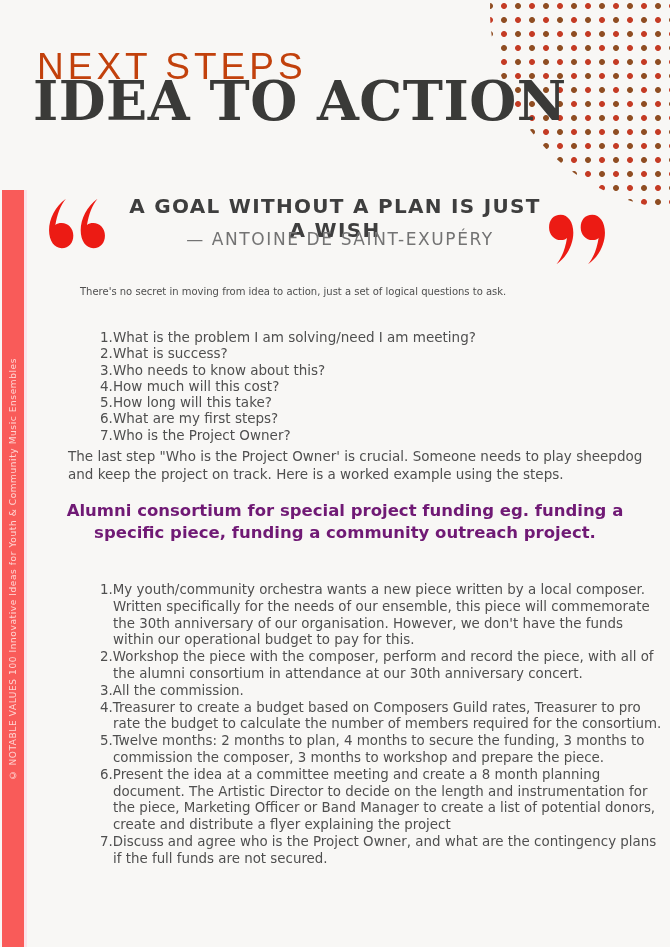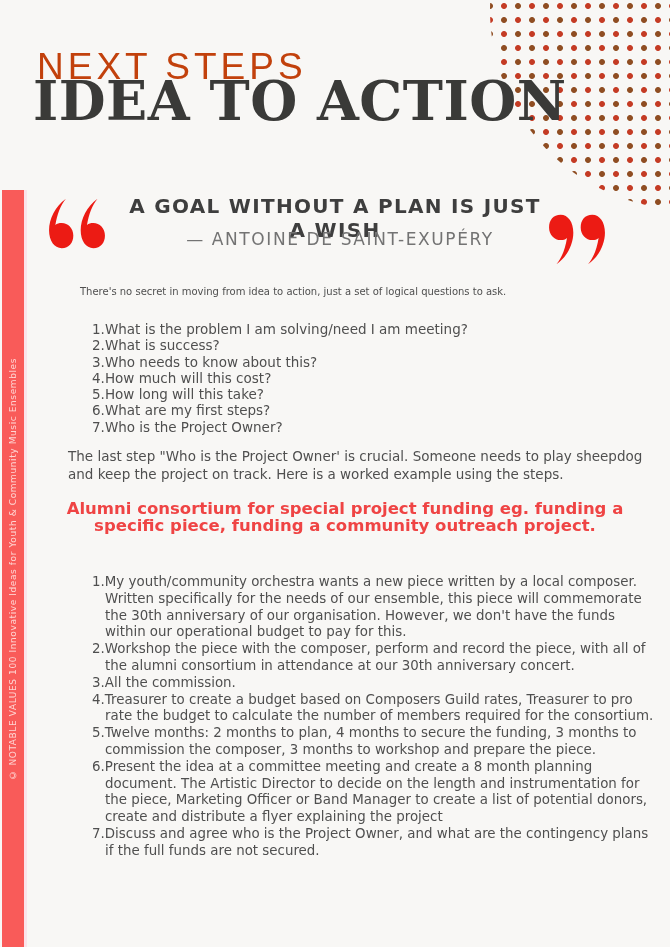--- a/index.html
+++ b/index.html
@@ -54,36 +54,36 @@
     position:absolute; left:120px; top:194px; width:430px; text-align:center;
     font-size:20px; font-weight:bold; letter-spacing:1.3px; color:#3e3e3e;
   }
   .qattr {
     position:absolute; left:125px; top:229px; width:430px; text-align:center;
     font-size:17px; letter-spacing:1.6px; color:#737373;
   }
 
   .intro { position:absolute; left:75px; top:281px; margin:5px; font-size:10px; }
 
-  ol.plain { margin:8px; padding:0; list-style:none; counter-reset:n; }
+  ol.plain { margin:16px; padding:0; list-style:none; counter-reset:n; }
   ol.plain li { counter-increment:n; padding-left:13px; text-indent:-13px; }
   ol.plain li::before { content:counter(n) "."; }
 
   .qlist { position:absolute; left:84px; top:313px; font-size:13.5px; }
   .qlist li { line-height:16.3px; }
 
   .note {
     position:absolute; left:68px; top:447px; width:585px; margin:0;
     font-size:13.5px; line-height:18px;
   }
 
   .example {
     position:absolute; left:65px; top:500px; width:560px; margin:0;
-    text-align:center; font-size:16.5px; line-height:17px;
-    font-weight:bold; color:#ef4444;
+    text-align:center; font-size:16.5px; line-height:22px;
+    font-weight:bold; color:#701a75;
   }
 
   .slist { position:absolute; left:84px; top:566px; width:565px; font-size:13.4px; }
   .slist li { line-height:16.8px; }
 </style>
 </head>
 <body>
 
 <div class="page">
 

